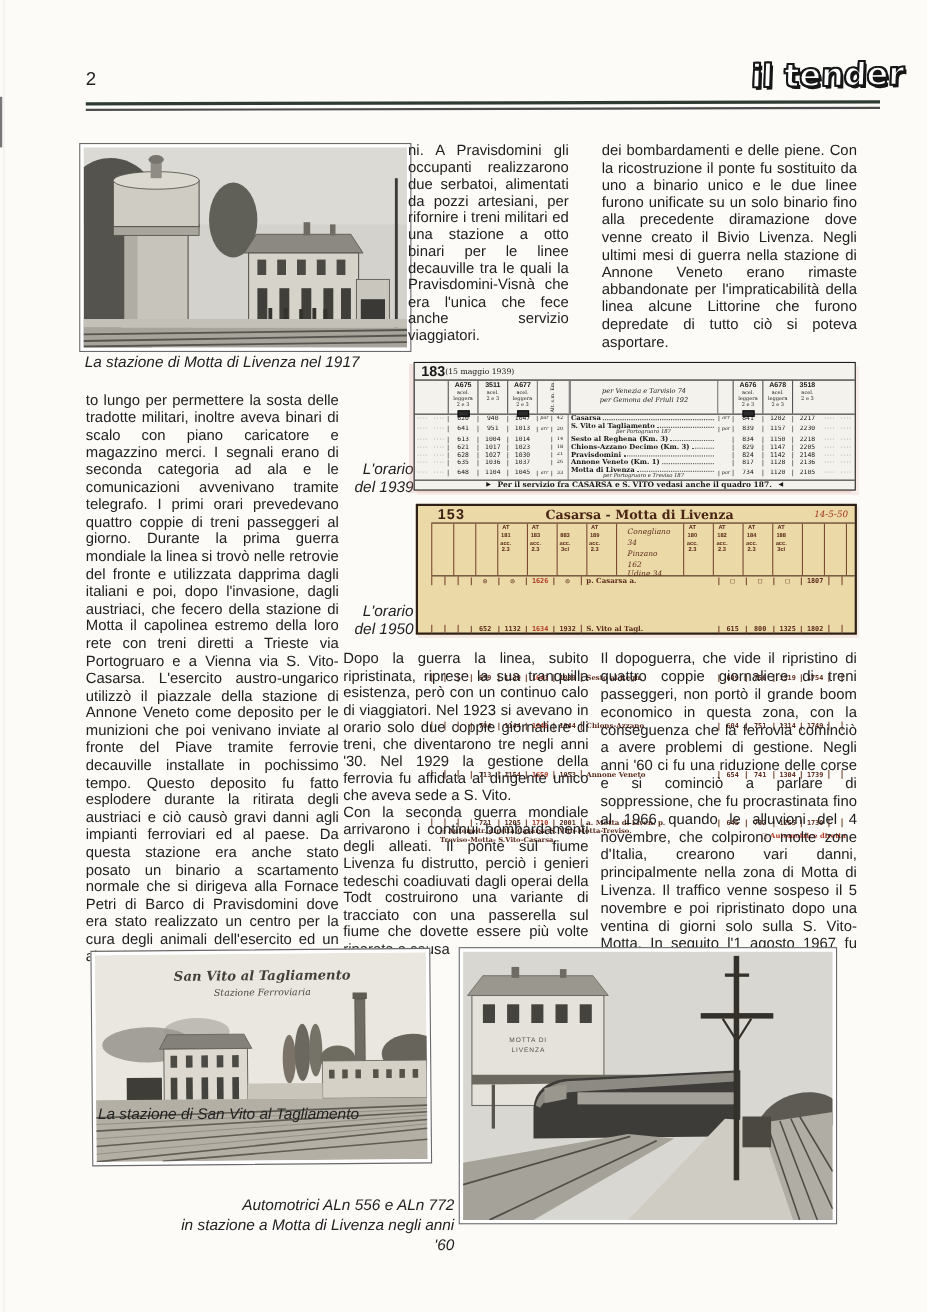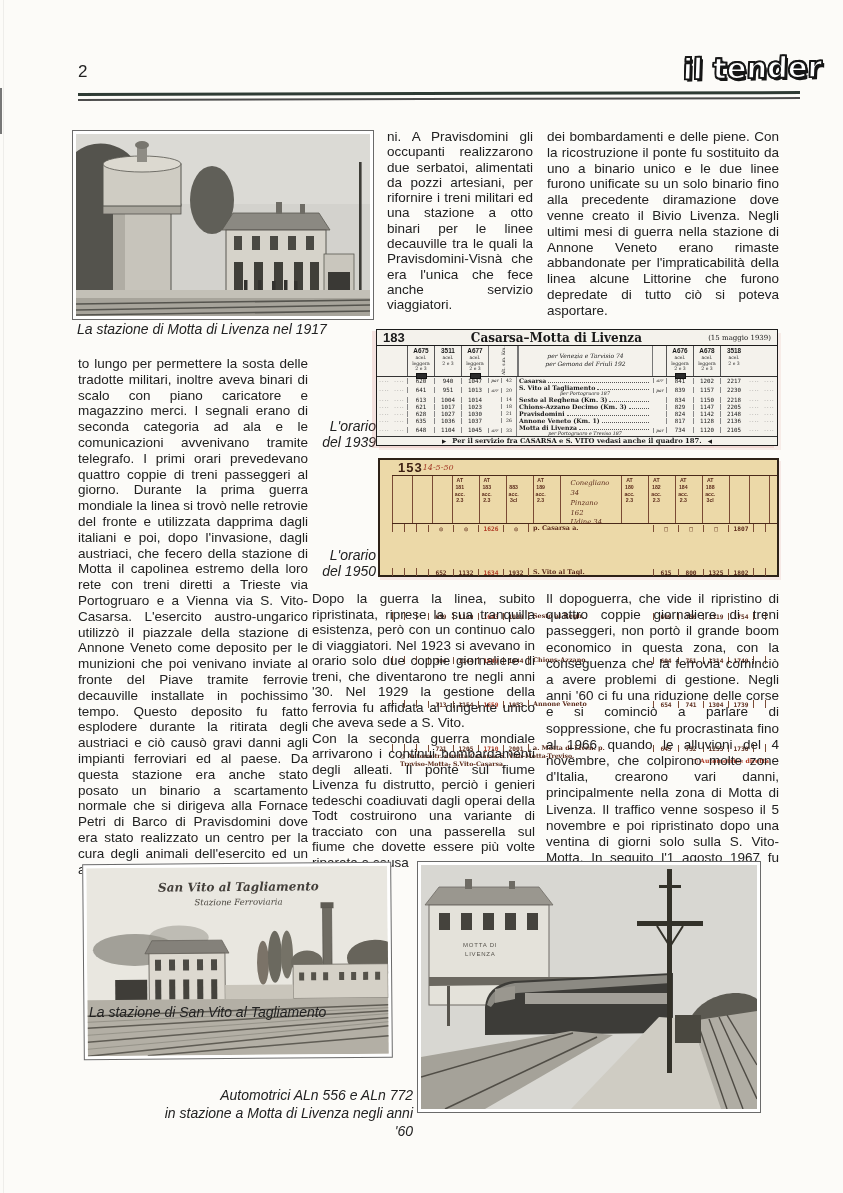--- a/index.html
+++ b/index.html
@@ -149,31 +149,30 @@
     <rect x="0" y="164" width="294" height="18" fill="#a7a49b"></rect>
     <g stroke="#55544e" stroke-width="1.6">
       <path d="M0,170 L294,166"></path>
         <path d="M0,176 L294,171"></path>
         <path d="M0,181 L294,177"></path>
     </g>
   </svg>
 </div>
 <div class="cap" style="left:77px;top:321px;width:300px;">La stazione di Motta di Livenza nel 1917</div>
 
-<div class="col" style="left:387px;top:129px;width:146px;line-height:15.3px;">ni. A Pravisdomini gli occupanti realizzarono due serbatoi, alimentati da pozzi artesiani, per rifornire i treni militari ed una stazione a otto binari per le linee decauville tra le quali la Pravisdomini-Visnà che era l'unica che fece anche servizio viaggiatori.</div>
+<div class="col" style="left:371px;top:129px;width:146px;line-height:15.3px;">ni. A Pravisdomini gli occupanti realizzarono due serbatoi, alimentati da pozzi artesiani, per rifornire i treni militari ed una stazione a otto binari per le linee decauville tra le quali la Pravisdomini-Visnà che era l'unica che fece anche servizio viaggiatori.</div>
 <div class="col" style="left:547px;top:129px;width:232px;">dei bombardamenti e delle piene. Con la ricostruzione il ponte fu sostituito da uno a binario unico e le due linee furono unificate su un solo binario fino alla precedente diramazione dove venne creato il Bivio Livenza. Negli ultimi mesi di guerra nella stazione di Annone Veneto erano rimaste abbandonate per l'impraticabilità della linea alcune Littorine che furono depredate di tutto ciò si poteva asportare.</div>
 
 <div class="orario-label" style="left:318px;top:419px;width:58px;">
   <span>L'orario</span><br>
   <span>del 1939</span>
 </div>
 <div class="tt39">
   <div class="tt39-head">
     <span class="tt39-num">183</span>
-    <span class="tt39-title">Casarsa–Motta di Livenza</span>
     <span class="tt39-date">(15 maggio 1939)</span>
   </div>
   <div class="tt39-cols" id="t39cols">
       <div class="t39sp30"></div>
       <div class="t39-train">
         <div class="n">A675</div>
         <div>acel. leggera</div>
         <div>2 e 3</div>
         <div class="t39-box"></div>
       </div>
@@ -357,20 +356,21 @@
   </div>
 </div>
 
 <div class="orario-label" style="left:318px;top:548px;width:58px;">
   <span>L'orario</span><br>
   <span>del 1950</span>
 </div>
 <div class="tt50">
   <div class="tt50-head">
     <span class="tt50-num">153</span>
+    <span class="tt50-title">Casarsa - Motta di Livenza</span>
     <span class="tt50-date">14-5-50</span>
   </div>
   <div class="tt50-cols" id="t50cols">
       <div class="t50bar"></div>
       <div class="t50bar"></div>
       <div class="t50bar"></div>
       <div class="t50-train">
         <div>AT</div>
         <div>181</div>
         <div>acc.</div>

